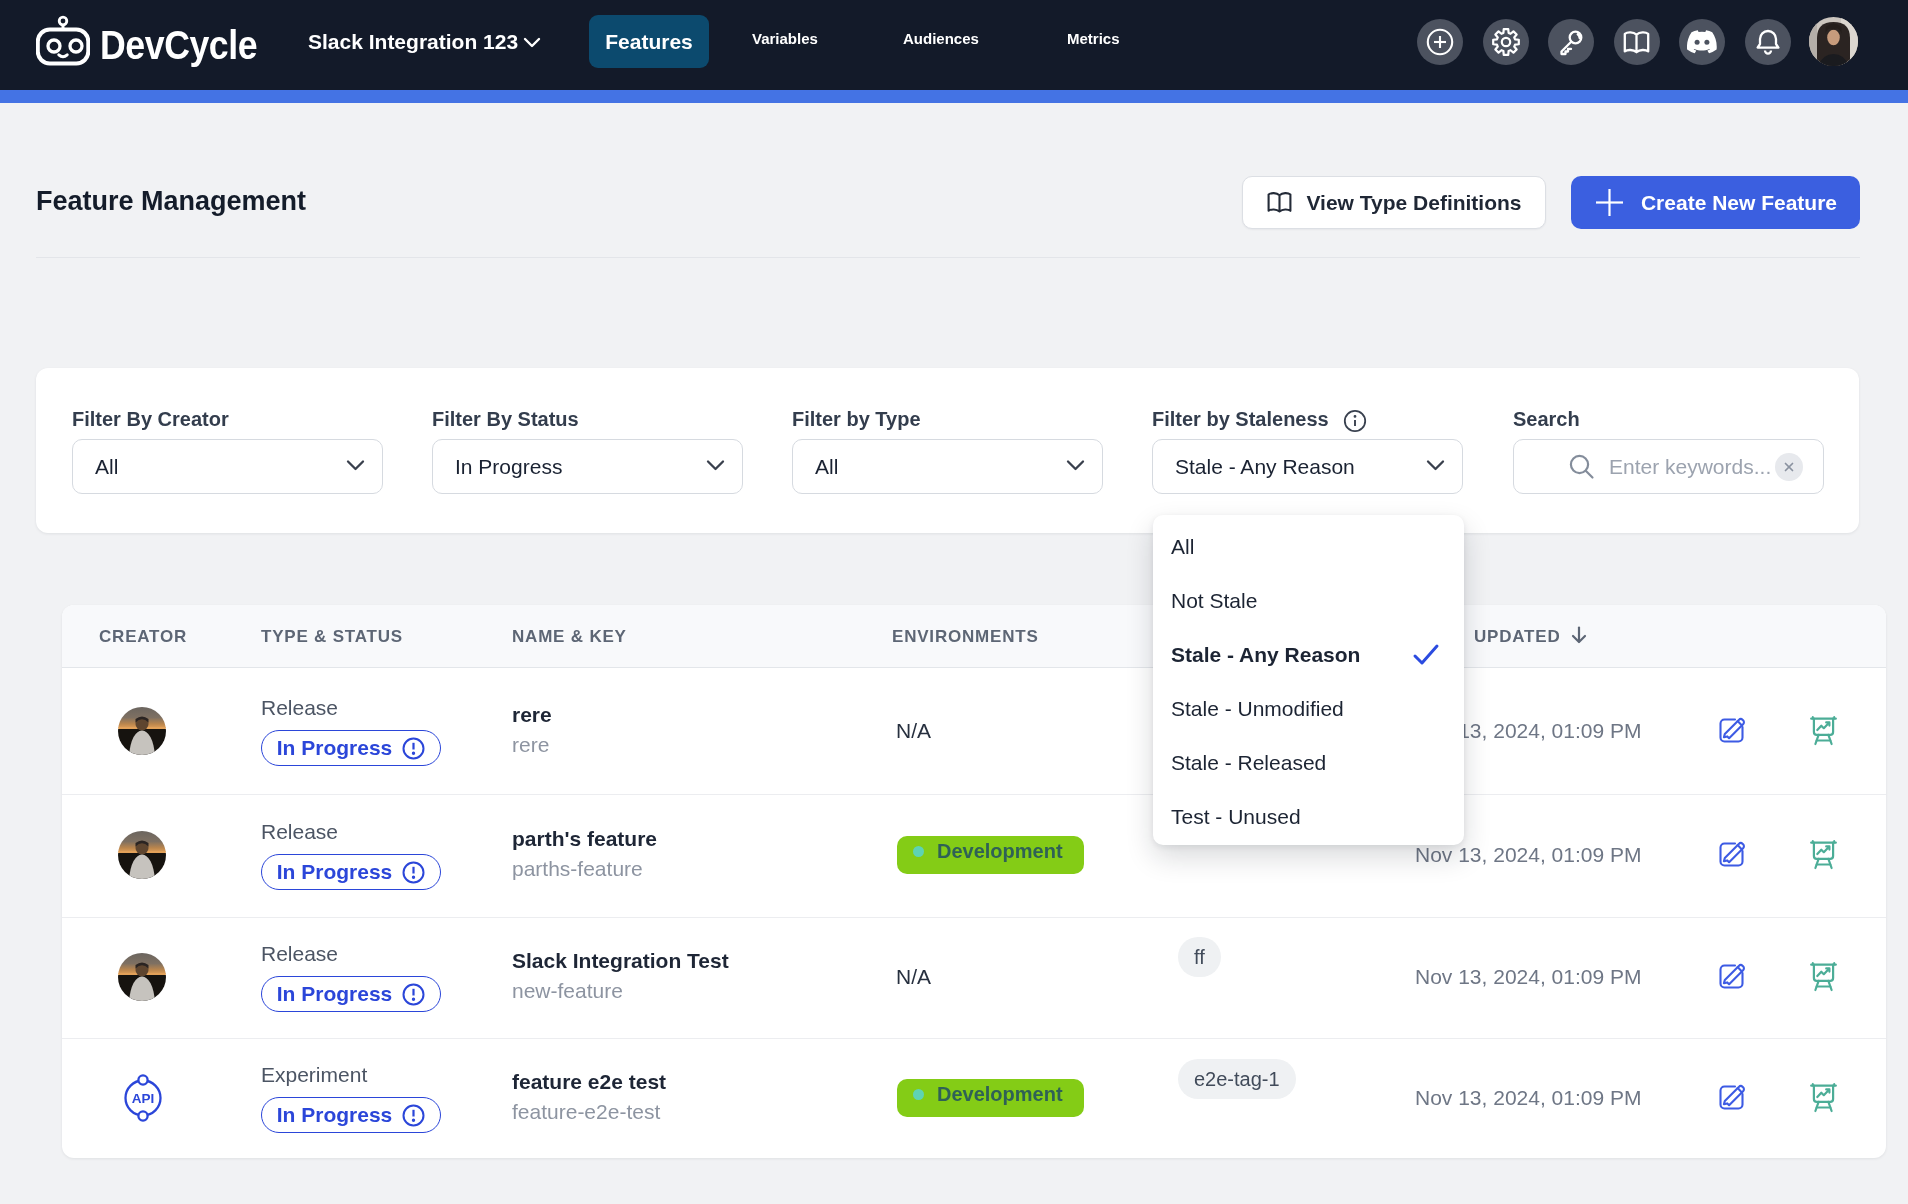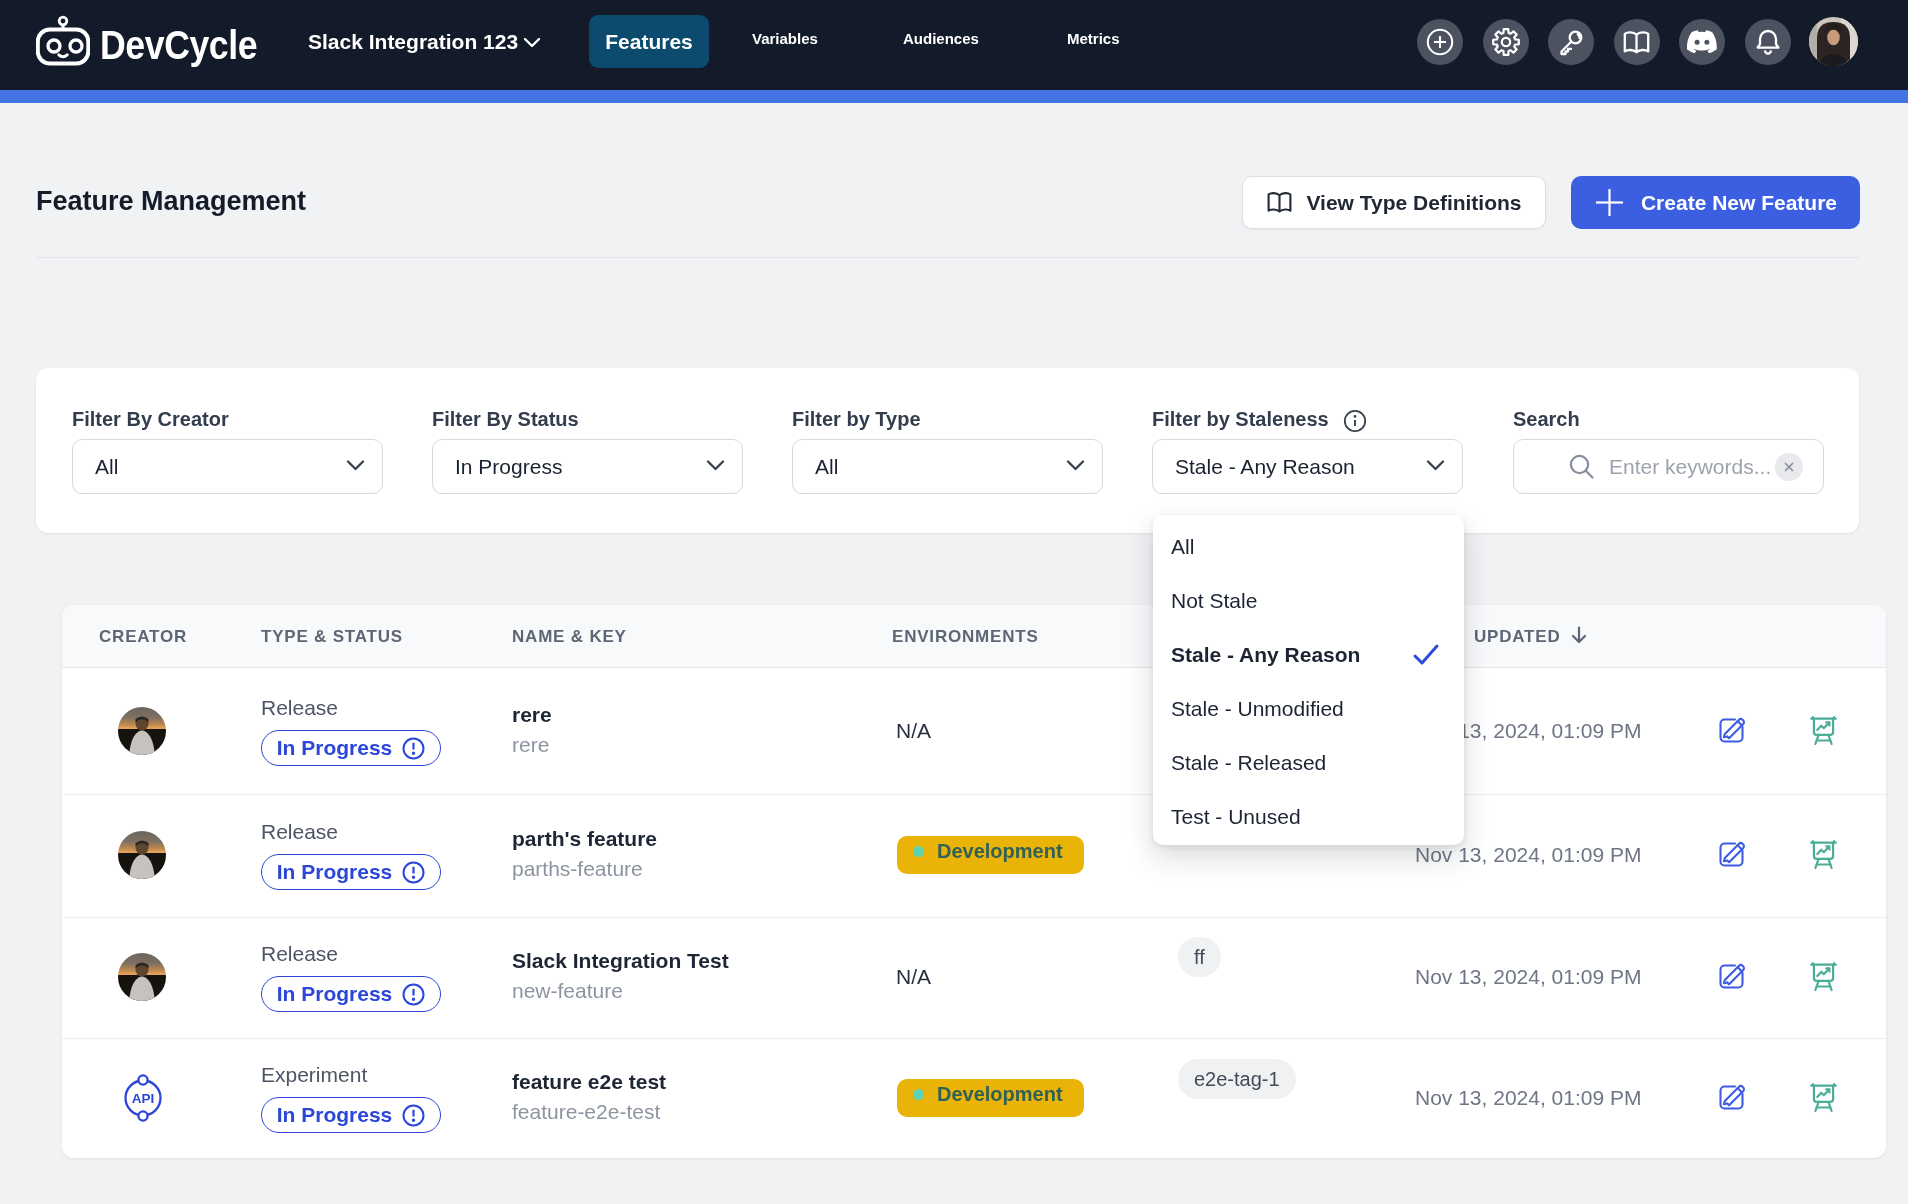--- a/index.html
+++ b/index.html
@@ -32,21 +32,21 @@
 
 .tcard { position:absolute; left:36px; top:605px; width:1824px; height:553px; background:#fff; border-radius:12px; box-shadow:0 1px 3px rgba(16,24,40,.08);margin-left:26px; }
 .thead { position:absolute; top:0; left:0; width:100%; height:63px; background:#F8F9FB; border-bottom:1px solid #E3E6EA; border-radius:12px 12px 0 0; }
 .th { position:absolute; top:22px; font-size:17px; font-weight:bold; color:#5D6675; letter-spacing:0.8px; }
 .rowline { position:absolute; left:0; width:100%; height:1px; background:#ECEDF0; }
 .release { position:absolute; left:199px; font-size:21px; color:#4C5564; }
 .badge { position:absolute; left:199px; width:180px; height:36px; border:1.5px solid #2B46D9; border-radius:18px; color:#2B46D9; font-size:21px; font-weight:bold; display:flex; align-items:center; justify-content:center; gap:10px; }
 .fname { position:absolute; left:450px; font-size:21px; font-weight:bold; color:#1E2636; }
 .fkey { position:absolute; left:450px; font-size:21px; color:#8D94A1; }
 .navalue { position:absolute; left:834px; font-size:21px; color:#27303F; }
-.devpill { position:absolute; left:835px; height:38px; background:#eab308; border-radius:10px; display:flex; align-items:center; padding:0 21px 8px 16px; gap:13px; font-size:20px; font-weight:bold; color:#2F6156; }
+.devpill { position:absolute; left:835px; height:38px; background:#84cc16; border-radius:10px; display:flex; align-items:center; padding:0 21px 8px 16px; gap:13px; font-size:20px; font-weight:bold; color:#2F6156; }
 .devdot { width:11px; height:11px; border-radius:50%; background:#5ED3B4; }
 .tagpill { position:absolute; left:1116px; height:40px; background:#EFF1F3; border-radius:20px; display:flex; align-items:center; padding:0 16px; font-size:20px; color:#414B5A; }
 .fdate { position:absolute; left:1353px; font-size:21px; color:#6E7685; }
 .rowicon { position:absolute; }
 
 
 .ddown { position:absolute; left:1153px; top:515px; width:311px; height:330px; background:#fff; border-radius:10px; box-shadow:0 12px 28px rgba(16,24,40,.16), 0 2px 6px rgba(16,24,40,.08); z-index:50; padding-top:5px; }
 .ditem { height:54px; display:flex; align-items:center; padding-left:18px; font-size:21px; color:#1C2433; position:relative; }
 .ditem.sel { font-weight:bold; }
 </style>

